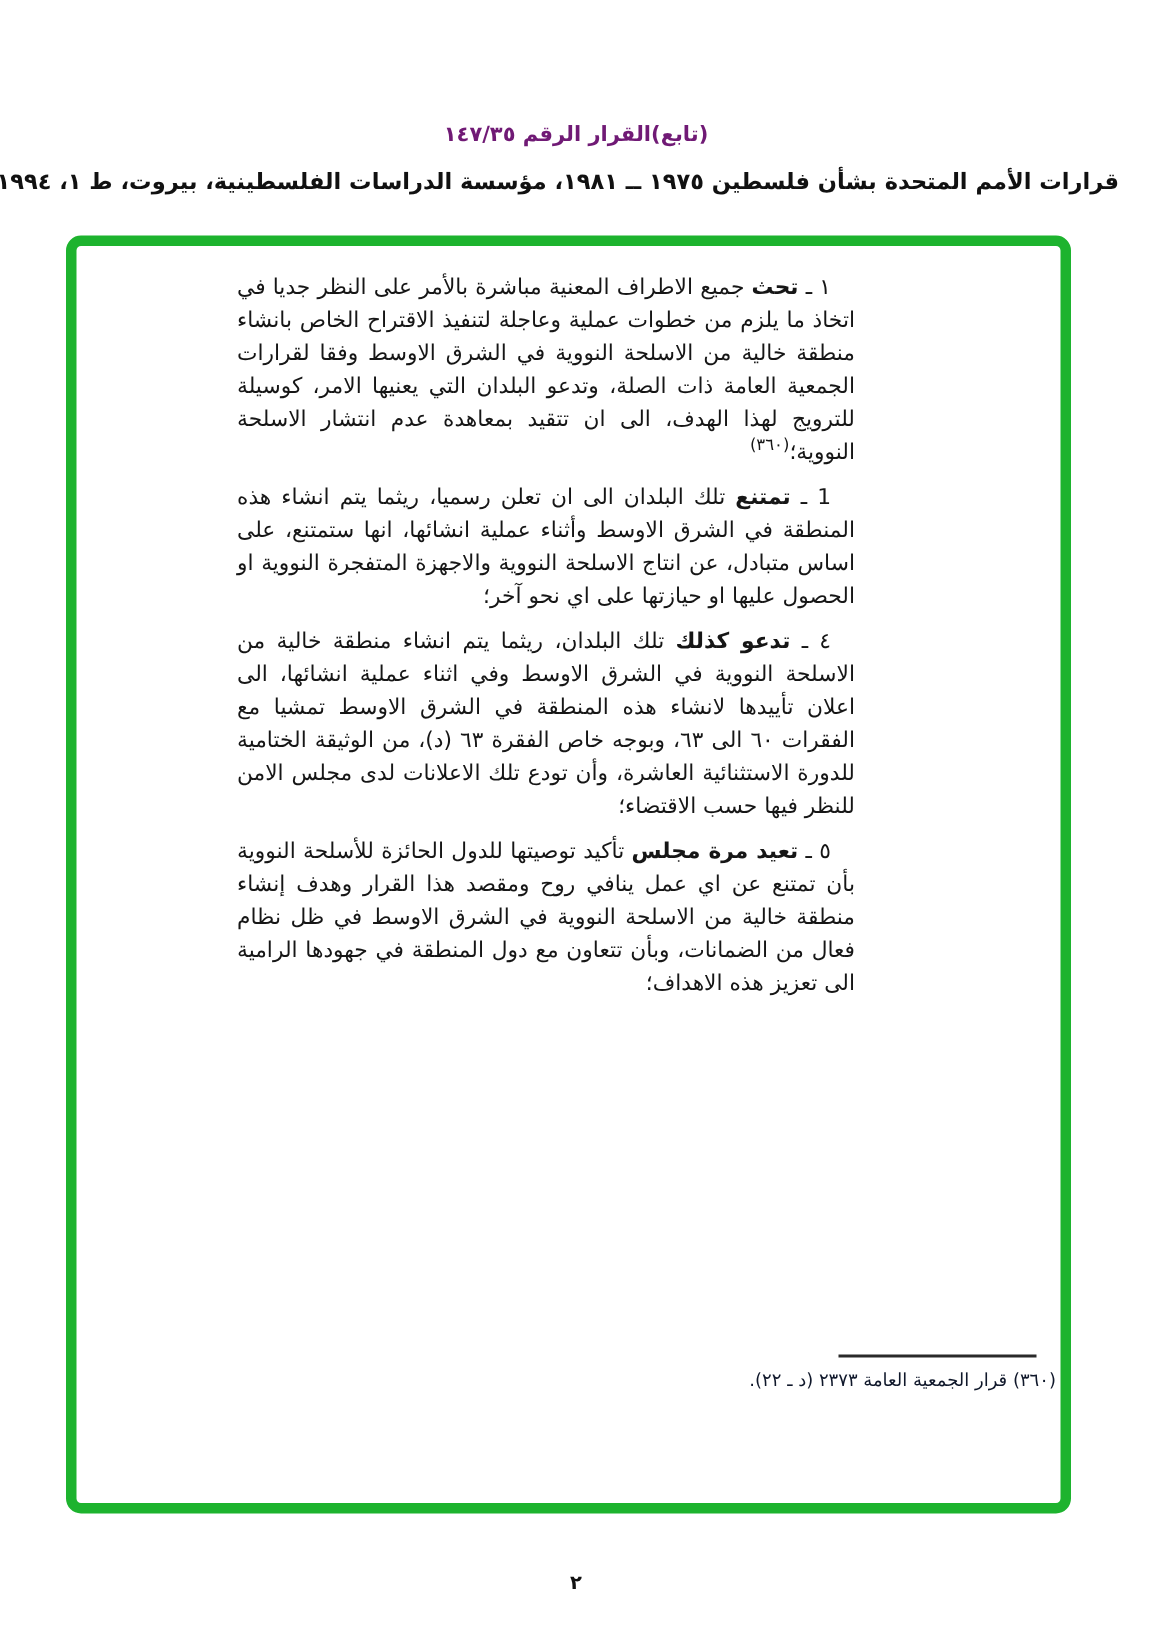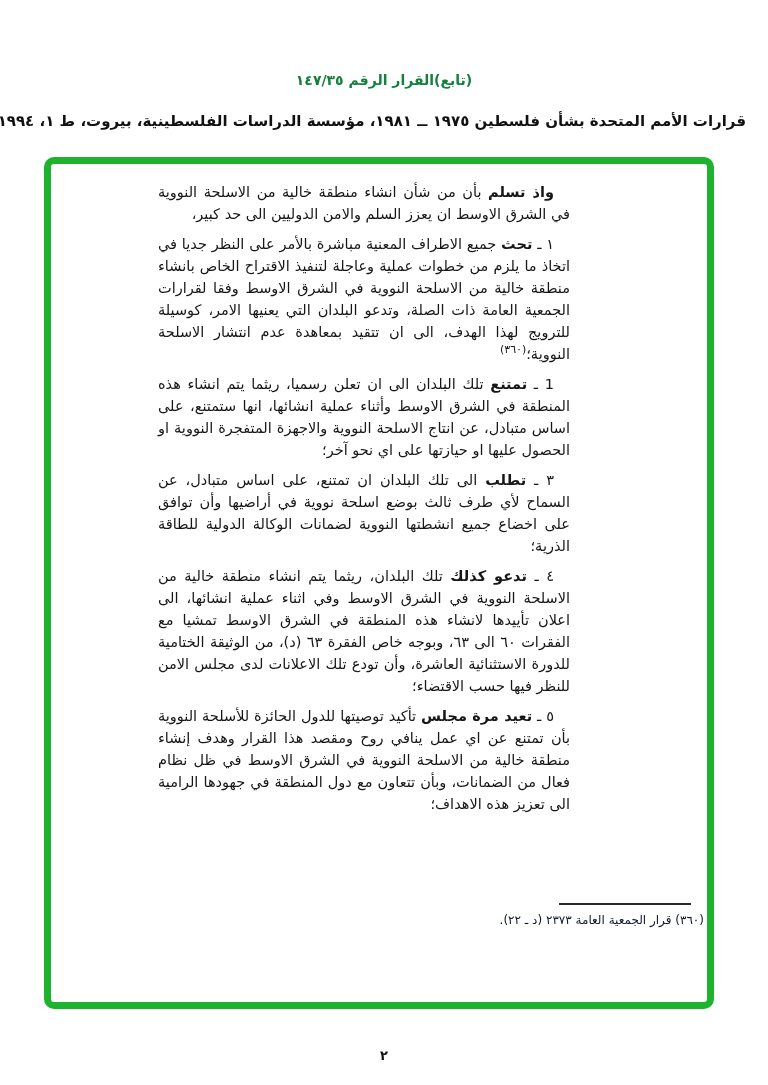--- a/index.html
+++ b/index.html
@@ -5,24 +5,24 @@
   html,body{margin:0;padding:0;}
   body{
     width:768px;height:1085px;
     background:#ffffff;
     position:relative;
     font-family:"DejaVu Sans", sans-serif;
     color:#161616;
     overflow:hidden;
   }
   .doc-title{
-    position:absolute;top:72px;left:0;right:0;
+    position:absolute;top:82px;left:0;right:0;
     text-align:center;direction:rtl;
     font-weight:bold;font-size:14px;letter-spacing:0.2px;
-    color:#15803d;
+    color:#701a75;
   }
   .doc-citation{
     position:absolute;top:112px;right:22px;
     direction:rtl;white-space:nowrap;
     font-weight:bold;font-size:15px;
     color:#111;
   }
   .green-frame{
     position:absolute;left:44px;top:157px;
     width:656px;height:838px;
@@ -55,27 +55,25 @@
 </head>
 <body>
 
 <div class="doc-title">(تابع)القرار الرقم ١٤٧/٣٥</div>
 
 <div class="doc-citation">قرارات الأمم المتحدة بشأن فلسطين ١٩٧٥ ــ ١٩٨١، مؤسسة الدراسات الفلسطينية، بيروت، ط ١، ١٩٩٤، مج ٢، ص١٩٢</div>
 
 <div class="green-frame"></div>
 
 <div class="doc-body" dir="rtl">
-  <p><span class="para-lead">واذ تسلم</span> <span>بأن من شأن انشاء منطقة خالية من الاسلحة النووية في الشرق الاوسط ان يعزز السلم والامن الدوليين الى حد كبير،</span></p>
 
   <p><span class="para-num">١ ـ</span> <span class="para-lead">تحث</span> <span>جميع الاطراف المعنية مباشرة بالأمر على النظر جديا في اتخاذ ما يلزم من خطوات عملية وعاجلة لتنفيذ الاقتراح الخاص بانشاء منطقة خالية من الاسلحة النووية في الشرق الاوسط وفقا لقرارات الجمعية العامة ذات الصلة، وتدعو البلدان التي يعنيها الامر، كوسيلة للترويج لهذا الهدف، الى ان تتقيد بمعاهدة عدم انتشار الاسلحة النووية؛</span><sup class="fn-ref">(٣٦٠)</sup></p>
 
   <p><span class="para-num">1 ـ</span> <span class="para-lead">تمتنع</span> <span>تلك البلدان الى ان تعلن رسميا، ريثما يتم انشاء هذه المنطقة في الشرق الاوسط وأثناء عملية انشائها، انها ستمتنع، على اساس متبادل، عن انتاج الاسلحة النووية والاجهزة المتفجرة النووية او الحصول عليها او حيازتها على اي نحو آخر؛</span></p>
 
-  <p><span class="para-num">٣ ـ</span> <span class="para-lead">تطلب</span> <span>الى تلك البلدان ان تمتنع، على اساس متبادل، عن السماح لأي طرف ثالث بوضع اسلحة نووية في أراضيها وأن توافق على اخضاع جميع انشطتها النووية لضمانات الوكالة الدولية للطاقة الذرية؛</span></p>
 
   <p><span class="para-num">٤ ـ</span> <span class="para-lead">تدعو كذلك</span> <span>تلك البلدان، ريثما يتم انشاء منطقة خالية من الاسلحة النووية في الشرق الاوسط وفي اثناء عملية انشائها، الى اعلان تأييدها لانشاء هذه المنطقة في الشرق الاوسط تمشيا مع الفقرات ٦٠ الى ٦٣، وبوجه خاص الفقرة ٦٣ (د)، من الوثيقة الختامية للدورة الاستثنائية العاشرة، وأن تودع تلك الاعلانات لدى مجلس الامن للنظر فيها حسب الاقتضاء؛</span></p>
 
   <p><span class="para-num">٥ ـ</span> <span class="para-lead">تعيد مرة مجلس</span> <span>تأكيد توصيتها للدول الحائزة للأسلحة النووية بأن تمتنع عن اي عمل ينافي روح ومقصد هذا القرار وهدف إنشاء منطقة خالية من الاسلحة النووية في الشرق الاوسط في ظل نظام فعال من الضمانات، وبأن تتعاون مع دول المنطقة في جهودها الرامية الى تعزيز هذه الاهداف؛</span></p>
 
 </div>
 
 <div class="footnote-rule"></div>
 
 <div class="doc-footnote">(٣٦٠) قرار الجمعية العامة ٢٣٧٣ (د ـ ٢٢).</div>

